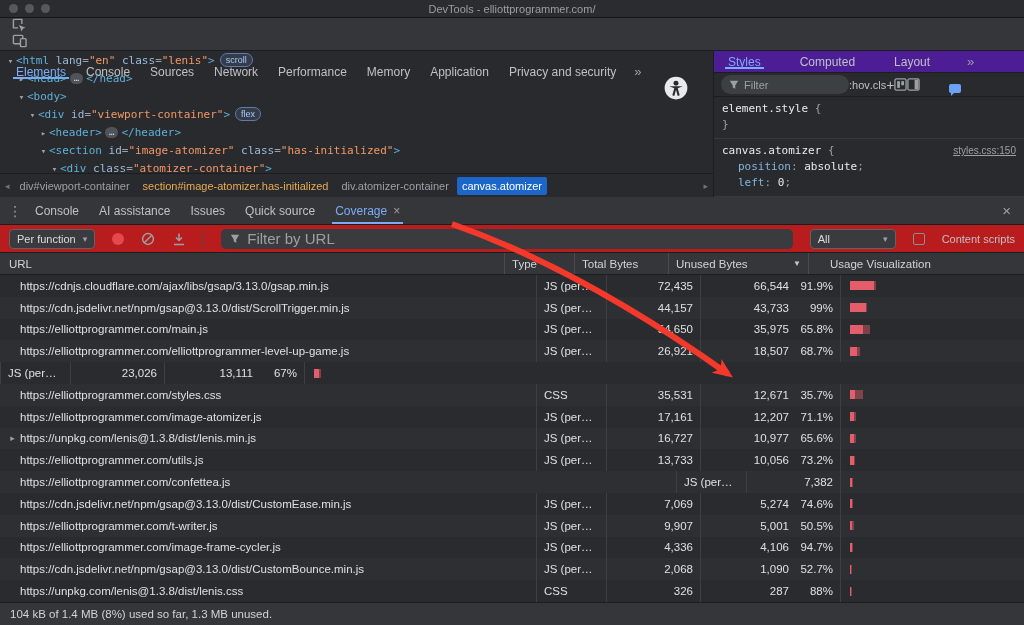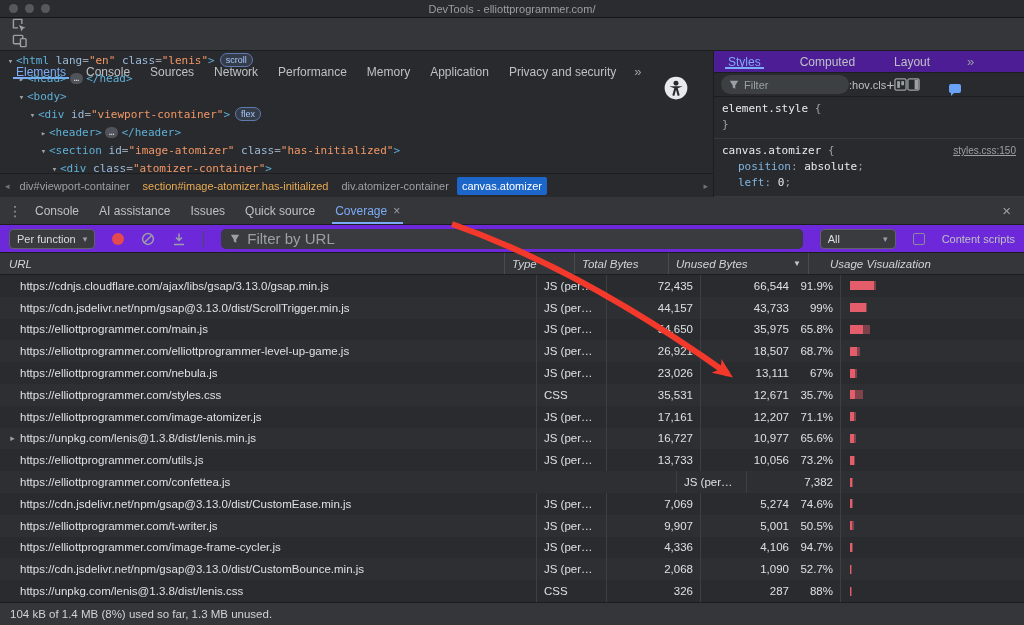--- a/index.html
+++ b/index.html
@@ -71,33 +71,33 @@
   .src-link { color:#9aa0a6; font-size:10px; text-decoration:underline; font-family:"Liberation Sans",sans-serif; cursor:pointer; }
   .prop { padding-left:24px; }
   .pname { color:#7fb5e1; }
   .pval { color:#e8eaed; }
 
   
   .drawer-tabbar { height:28px; background:#35363a; border-bottom:1px solid #1c1d1f; display:flex; align-items:stretch; padding:0 5px; }
   .tab-close { color:#9aa0a6; font-size:12px; }
   .drawer-close { margin-left:auto; background:none; border:none; color:#9aa0a6; font-size:15px; padding:0 8px; cursor:pointer; }
 
-  .cov-toolbar { height:28px; background:#6d28d9; border-bottom:1px solid #1c1d1f; display:flex; align-items:center; gap:17px; padding:0 9px; }
+  .cov-toolbar { height:28px; background:#b91c1c; border-bottom:1px solid #1c1d1f; display:flex; align-items:center; gap:17px; padding:0 9px; }
   .select-box { height:20px; border:1px solid #606368; border-radius:4px; background:#3a3b3f; color:#dadce0; font-size:11px; display:flex; align-items:center; gap:7px; padding:0 7px; cursor:pointer; }
   .select-box .caret { color:#9aa0a6; font-size:9px; }
-  .select-all { width:76px; justify-content:space-between; }
+  .select-all { width:86px; justify-content:space-between; }
   .record-dot { width:12px; height:12px; border-radius:50%; background:#e5484d; border:none; cursor:pointer; }
   .tool-ic { background:none; border:none; padding:0; display:flex; align-items:center; cursor:pointer; }
   .cov-filter { flex:1; height:20px; background:#3a3b3f; border-radius:5px; display:flex; align-items:center; gap:7px; padding:0 9px; color:#9aa0a6; font-size:15px; cursor:text; }
   .checkbox { width:12px; height:12px; border:1px solid #8a8d91; border-radius:2px; background:transparent; cursor:pointer; }
   .cb-label { color:#bdc1c6; font-size:11px; }
 
   
   .cov-header { height:22px; background:#35363a; border-bottom:1px solid #1c1d1f; display:flex; font-size:11.5px; color:#d0d3d7; }
-  .hc { display:flex; align-items:center; padding:0 7px; border-left:1px solid #4a4b4f; cursor:pointer; white-space:nowrap;font-style:italic; }
+  .hc { display:flex; align-items:center; padding:0 7px; border-left:1px solid #4a4b4f; cursor:pointer; white-space:nowrap; }
   .hc-url { flex:1; border-left:none; padding-left:9px; }
   .hc-type { width:70px; }
   .hc-total { width:94px; }
   .hc-unused { width:140px; justify-content:space-between; }
   .hc-unused .sort { font-size:8px; color:#c6cace; }
   .hc-usage { width:216px;padding-left:21px; }
   .cov-body { height:327px; display:flex; flex-direction:column; background:#2a2b2e; }
   .cov-row { flex:1; display:flex; font-size:11.5px; color:#dde0e3; cursor:pointer; }
   .cov-row:nth-child(even) { background:#2e2f32; }
   .cell { height:100%; display:flex; align-items:center; padding:0 7px; border-left:1px solid #3e3f42; overflow:hidden; }
@@ -403,24 +403,20 @@
           <span class="u-pct">68.7%</span>
         </div>
         <div class="cell c-usage">
           <span class="bar">
             <span class="bar-unused" style="width: 6.6px;"></span>
             <span class="bar-used" style="width: 3px;"></span>
           </span>
         </div>
       </div>
       <div class="cov-row">
-        <div class="cell c-url">
-          <span class="expander"></span>
-          <span class="url-text">https://elliottprogrammer.com/nebula.js</span>
-        </div>
         <div class="cell c-type">JS (per…</div>
         <div class="cell c-total">23,026</div>
         <div class="cell c-unused">
           <span class="u-num">13,111</span>
           <span class="u-pct">67%</span>
         </div>
         <div class="cell c-usage">
           <span class="bar">
             <span class="bar-unused" style="width: 4.7px;"></span>
             <span class="bar-used" style="width: 2.3px;"></span>

